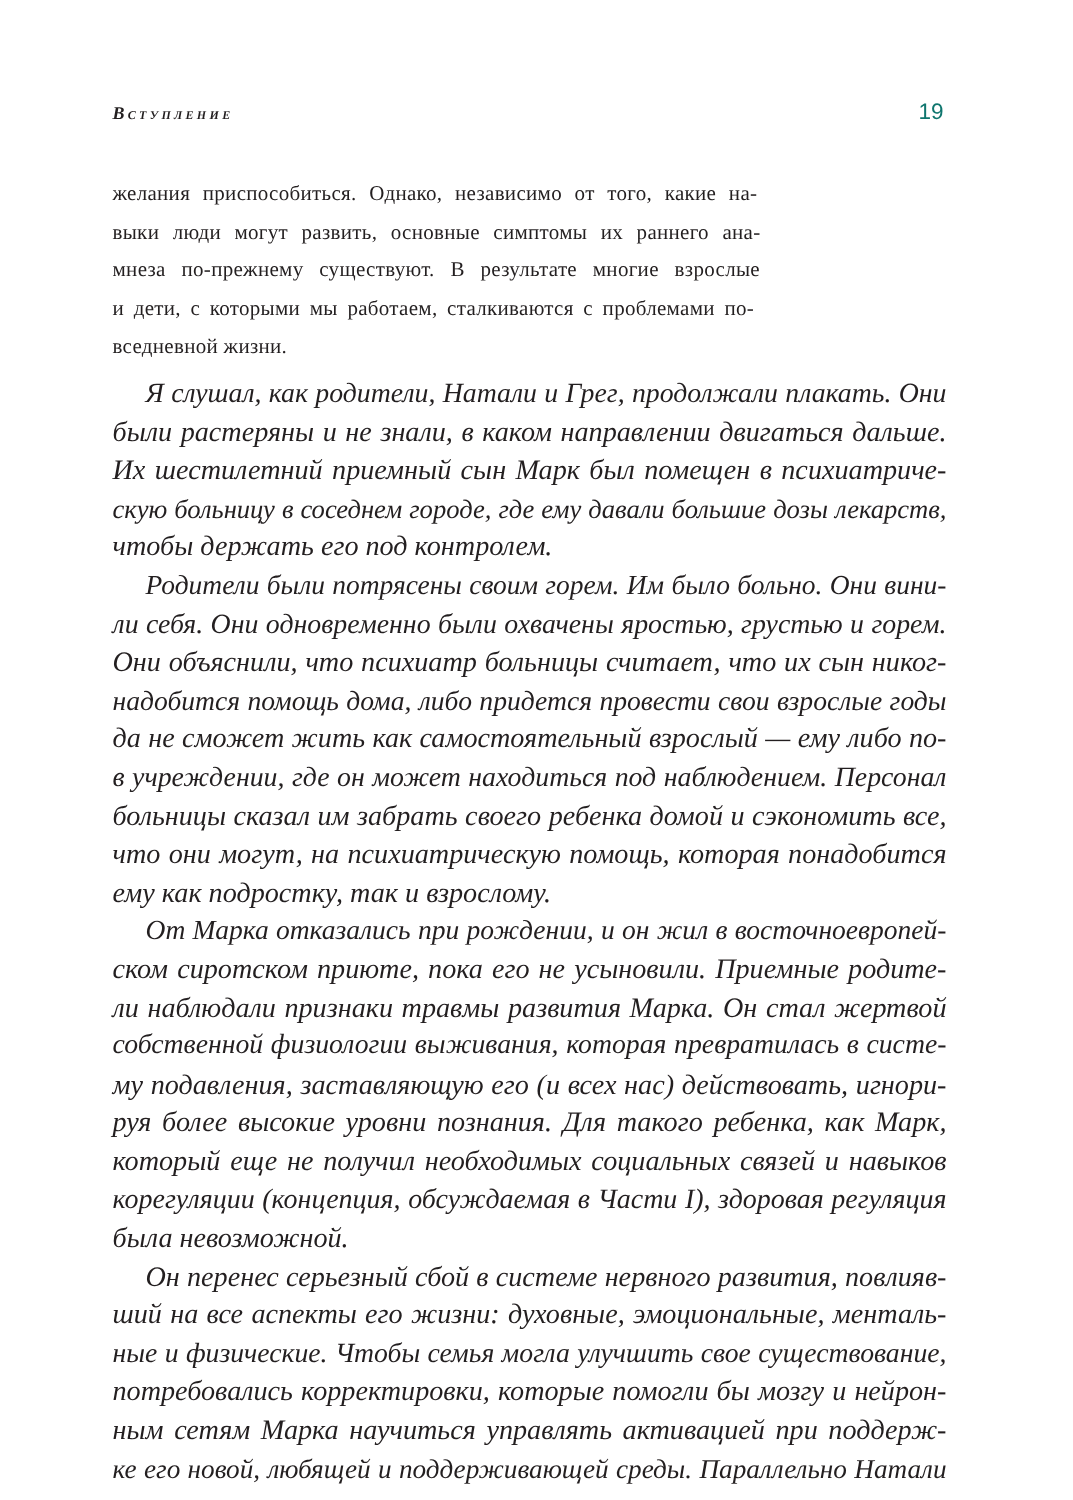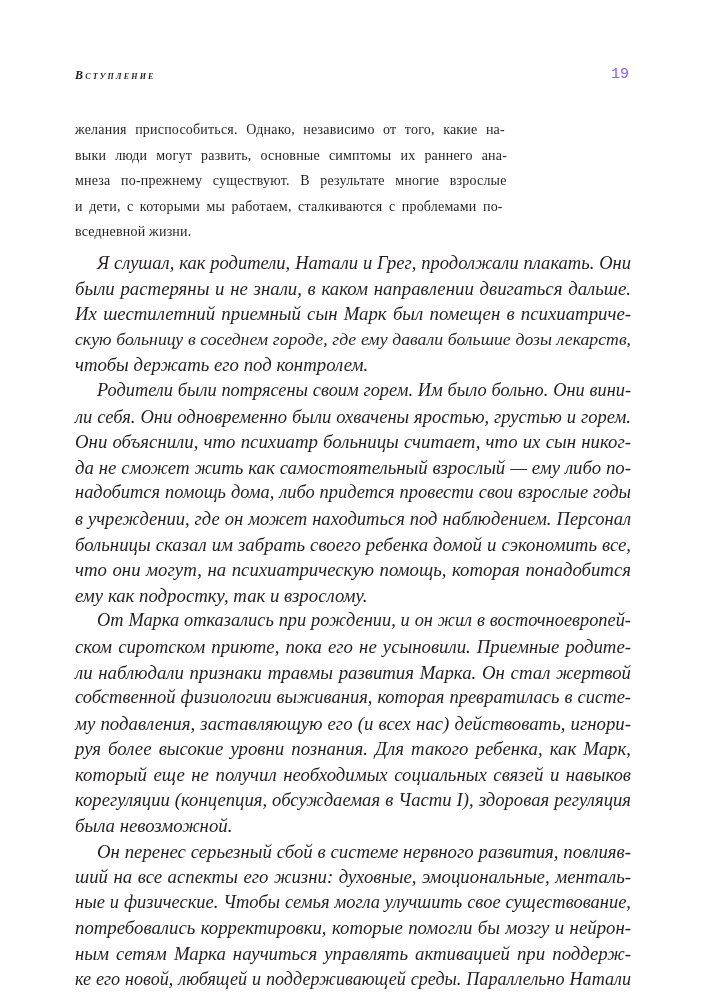--- a/index.html
+++ b/index.html
@@ -31,23 +31,23 @@
       font-weight: bold;
       letter-spacing: 2.2px;
       font-variant: small-caps;
       color: #231f20;
       text-align: center;
     }
     .page-number {
       position: absolute;
       right: 86px;
       top: 66px;
-      font-family: Liberation Mono, monospace;
+      font-family: Liberation Sans, sans-serif;
       font-size: 15px;
-      color: #8b5cf6;
+      color: #0f766e;
     }
     .text-block {
       position: absolute;
       left: 75px;
       width: 556px;
     }
     .line {
       display: block;
       height: 25.6px;
       line-height: 25.6px;
@@ -97,22 +97,22 @@
       <span class="line" style="word-spacing: 1.02431px; text-align: left; text-align-last: left;">были растеряны и не знали, в каком направлении двигаться дальше.</span>
       <span class="line" style="word-spacing: 1.55859px; text-align: left; text-align-last: left;">Их шестилетний приемный сын Марк был помещен в психиатриче-</span>
       <span class="line" style="font-size: 17.7328px;">скую больницу в соседнем городе, где ему давали большие дозы лекарств,</span>
       <span class="line last">чтобы держать его под контролем.</span>
     </div>
 
     <div>
       <span class="line indent" style="font-size: 18.3369px;">Родители были потрясены своим горем. Им было больно. Они вини-</span>
       <span class="line" style="font-size: 18.5776px;">ли себя. Они одновременно были охвачены яростью, грустью и горем.</span>
       <span class="line" style="word-spacing: 0.506944px; text-align: left; text-align-last: left;">Они объяснили, что психиатр больницы считает, что их сын никог-</span>
+      <span class="line" style="font-size: 18.4213px;">надобится помощь дома, либо придется провести свои взрослые годы</span>
       <span class="line" style="word-spacing: 0.21875px; text-align: left; text-align-last: left;">да не сможет жить как самостоятельный взрослый — ему либо по-</span>
-      <span class="line" style="font-size: 18.4213px;">надобится помощь дома, либо придется провести свои взрослые годы</span>
       <span class="line" style="font-size: 18.5657px;">в учреждении, где он может находиться под наблюдением. Персонал</span>
       <span class="line" style="word-spacing: 0.310764px; text-align: left; text-align-last: left;">больницы сказал им забрать своего ребенка домой и сэкономить все,</span>
       <span class="line" style="word-spacing: 0.845982px; text-align: left; text-align-last: left;">что они могут, на психиатрическую помощь, которая понадобится</span>
       <span class="line last">ему как подростку, так и взрослому.</span>
     </div>
 
     <div>
       <span class="line indent" style="font-size: 18.3748px;">От Марка отказались при рождении, и он жил в восточноевропей-</span>
       <span class="line" style="word-spacing: 1.36914px; text-align: left; text-align-last: left;">ском сиротском приюте, пока его не усыновили. Приемные родите-</span>
       <span class="line" style="word-spacing: 1.0293px; text-align: left; text-align-last: left;">ли наблюдали признаки травмы развития Марка. Он стал жертвой</span>

